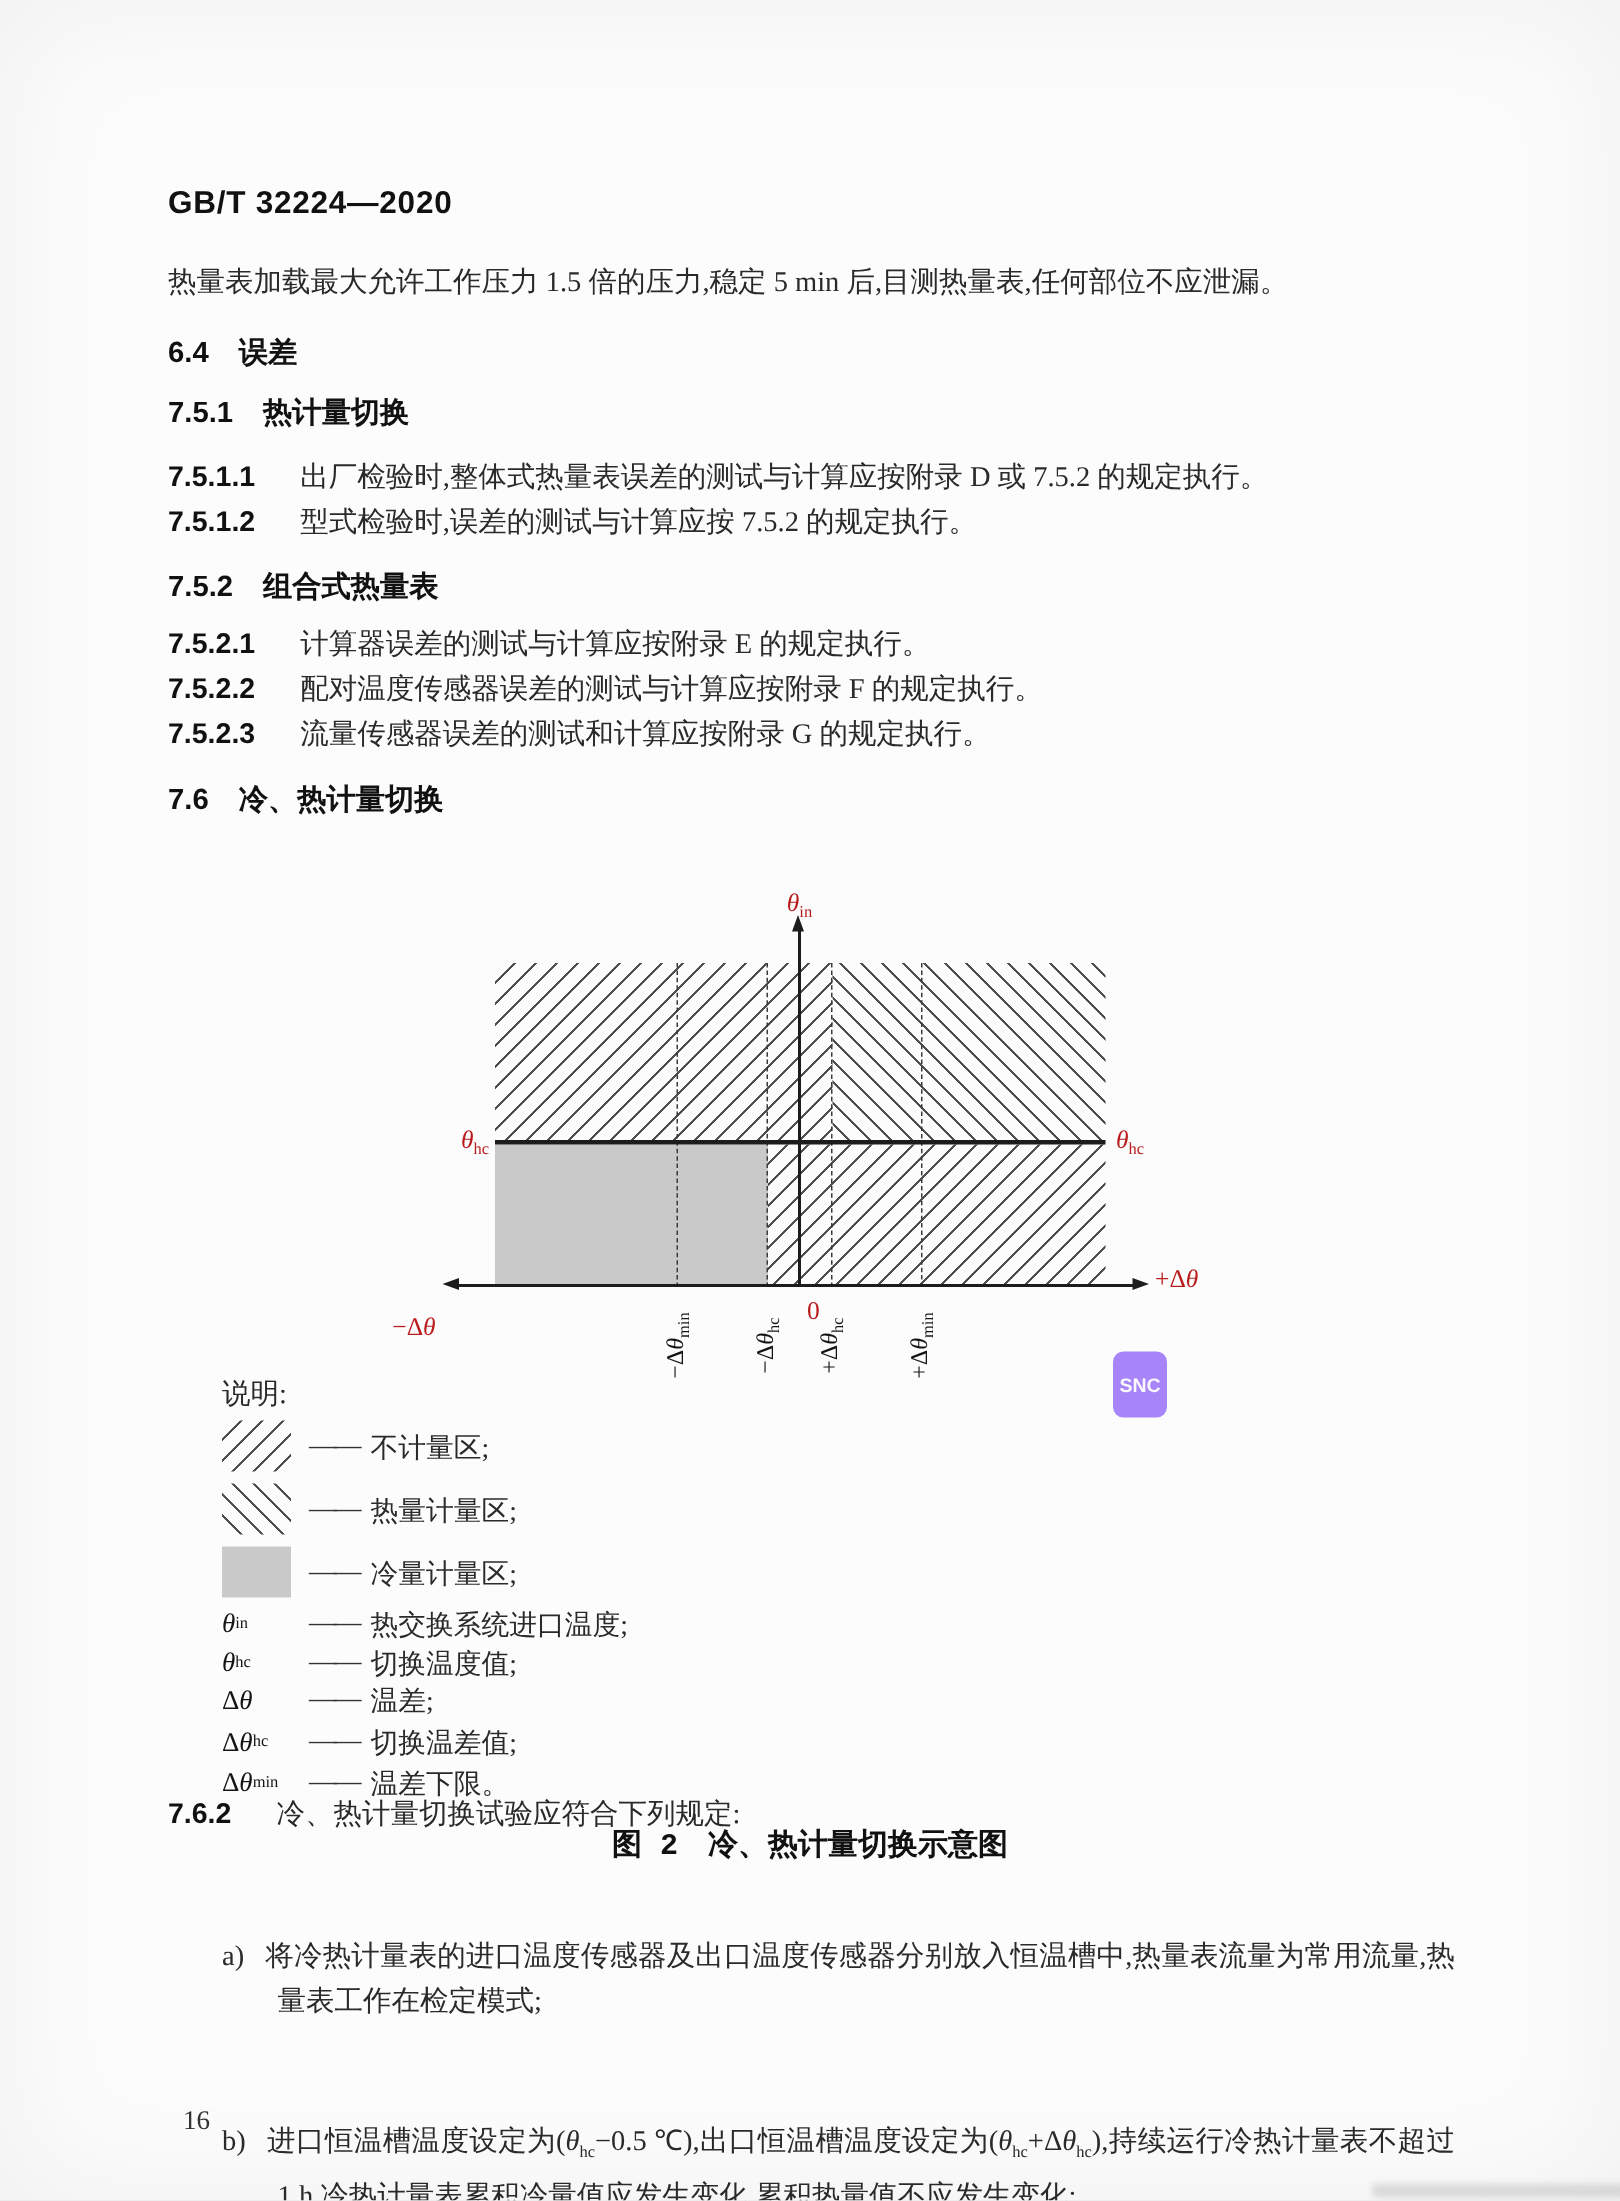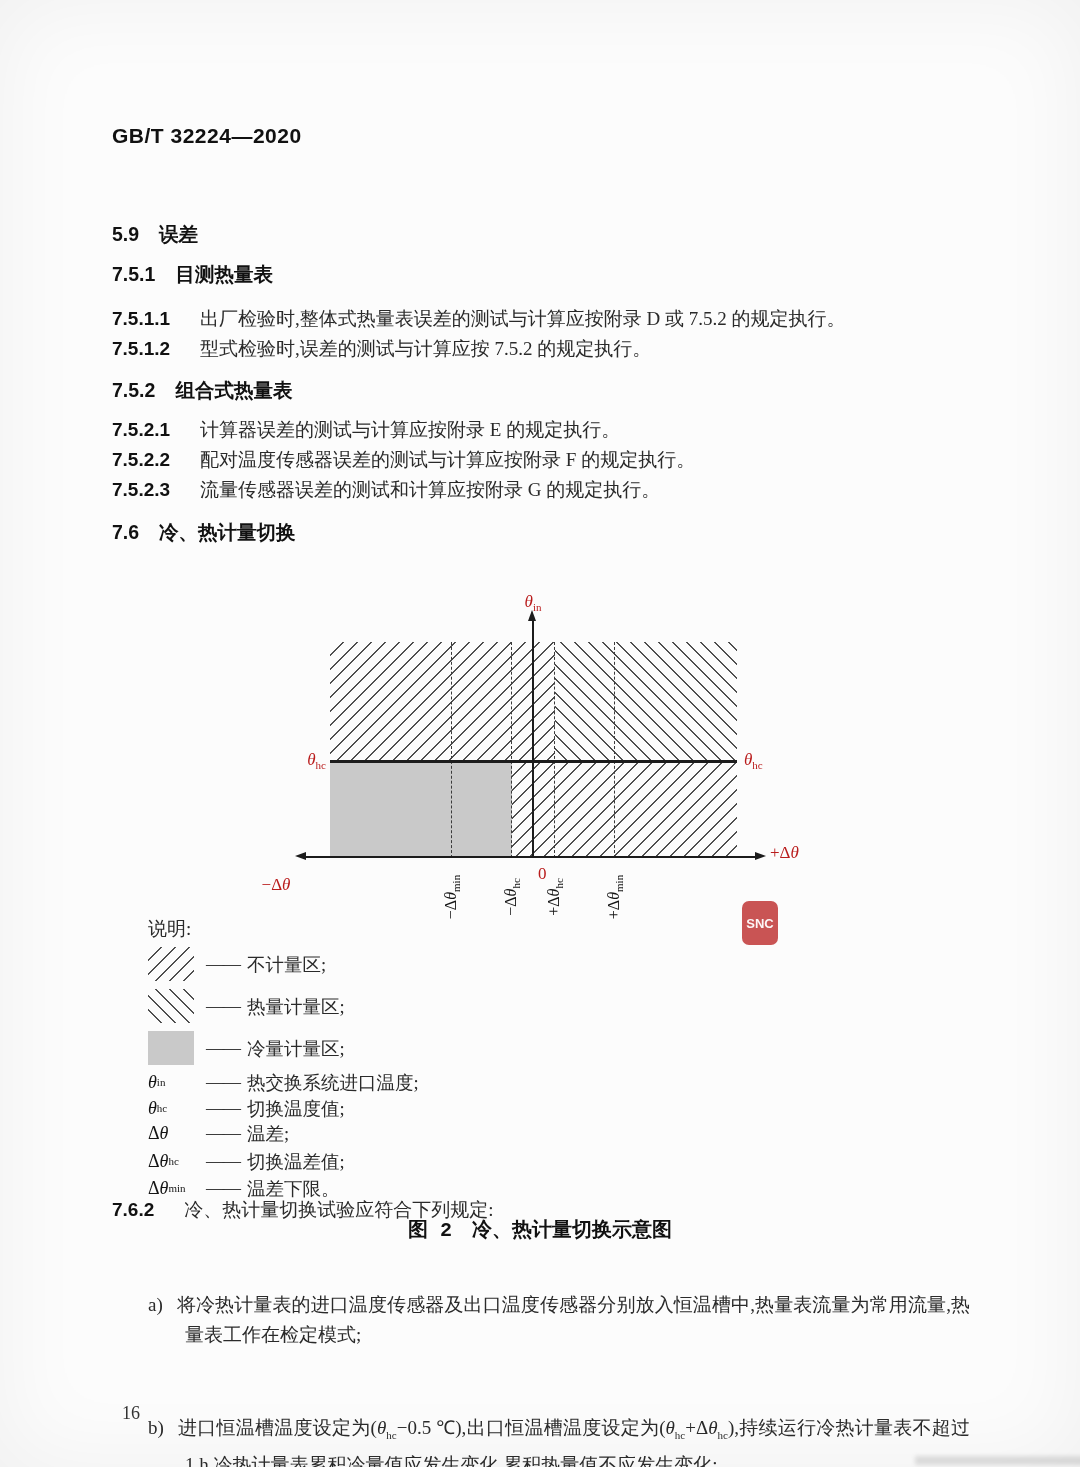--- a/index.html
+++ b/index.html
@@ -55,26 +55,27 @@
       color:rgba(255,255,255,.95);z-index:6;}
   .smudge{left:915px;top:1456px;width:170px;height:9px;background:#9a9a9a;opacity:.3;filter:blur(2px);}
 </style>
 </head>
 <body>
 
 <div class="page">
 
   <div class="abs hdr">GB/T 32224—2020</div>
 
+  <div class="abs para" style="top:176px">热量表加载最大允许工作压力 1.5 倍的压力,稳定 5 min 后,目测热量表,任何部位不应泄漏。</div>
 
   <div class="abs heading" style="top:221px">
-    <span class="num">5.9</span><span>误差</span>
+    <span class="num">6.4</span><span>误差</span>
   </div>
   <div class="abs heading" style="top:261px">
-    <span class="num">7.5.1</span><span>目测热量表</span>
+    <span class="num">7.5.1</span><span>热计量切换</span>
   </div>
   <div class="abs clause" style="top:306px">
     <span class="cnum">7.5.1.1</span><span>出厂检验时,整体式热量表误差的测试与计算应按附录 D 或 7.5.2 的规定执行。</span>
   </div>
   <div class="abs clause" style="top:336px">
     <span class="cnum">7.5.1.2</span><span>型式检验时,误差的测试与计算应按 7.5.2 的规定执行。</span>
   </div>
   <div class="abs heading" style="top:377px">
     <span class="num">7.5.2</span><span>组合式热量表</span>
   </div>
@@ -116,21 +117,21 @@
     <div class="abs figlabel" style="left:256px;top:875px;width:40px;text-align:center">−Δ<i>θ</i></div>
     <div class="abs figlabel" style="left:770px;top:843px">+Δ<i>θ</i></div>
     <div class="abs figlabel" style="left:538px;top:864px">0</div>
 
     <div class="abs tick" style="left:406px;top:888px">−Δ<i>θ</i><sub>min</sub></div>
     <div class="abs tick" style="left:466px;top:888px">−Δ<i>θ</i><sub>hc</sub></div>
     <div class="abs tick" style="left:509px;top:888px">+Δ<i>θ</i><sub>hc</sub></div>
     <div class="abs tick" style="left:569px;top:888px">+Δ<i>θ</i><sub>min</sub></div>
   </div>
 
-  <div class="abs wm" style="background:#b91c1c">SNC</div>
+  <div class="abs wm" style="background:#8b5cf6">SNC</div>
 
   <div class="abs leg-title">说明:</div>
 
   <div class="leg-row" style="top:944px;height:40px">
     <span class="symcell">
         <span class="swatch hatch-fwd"></span>
       </span>
     <span class="leg-dash">——</span>
     <span>不计量区;</span>
   </div>

